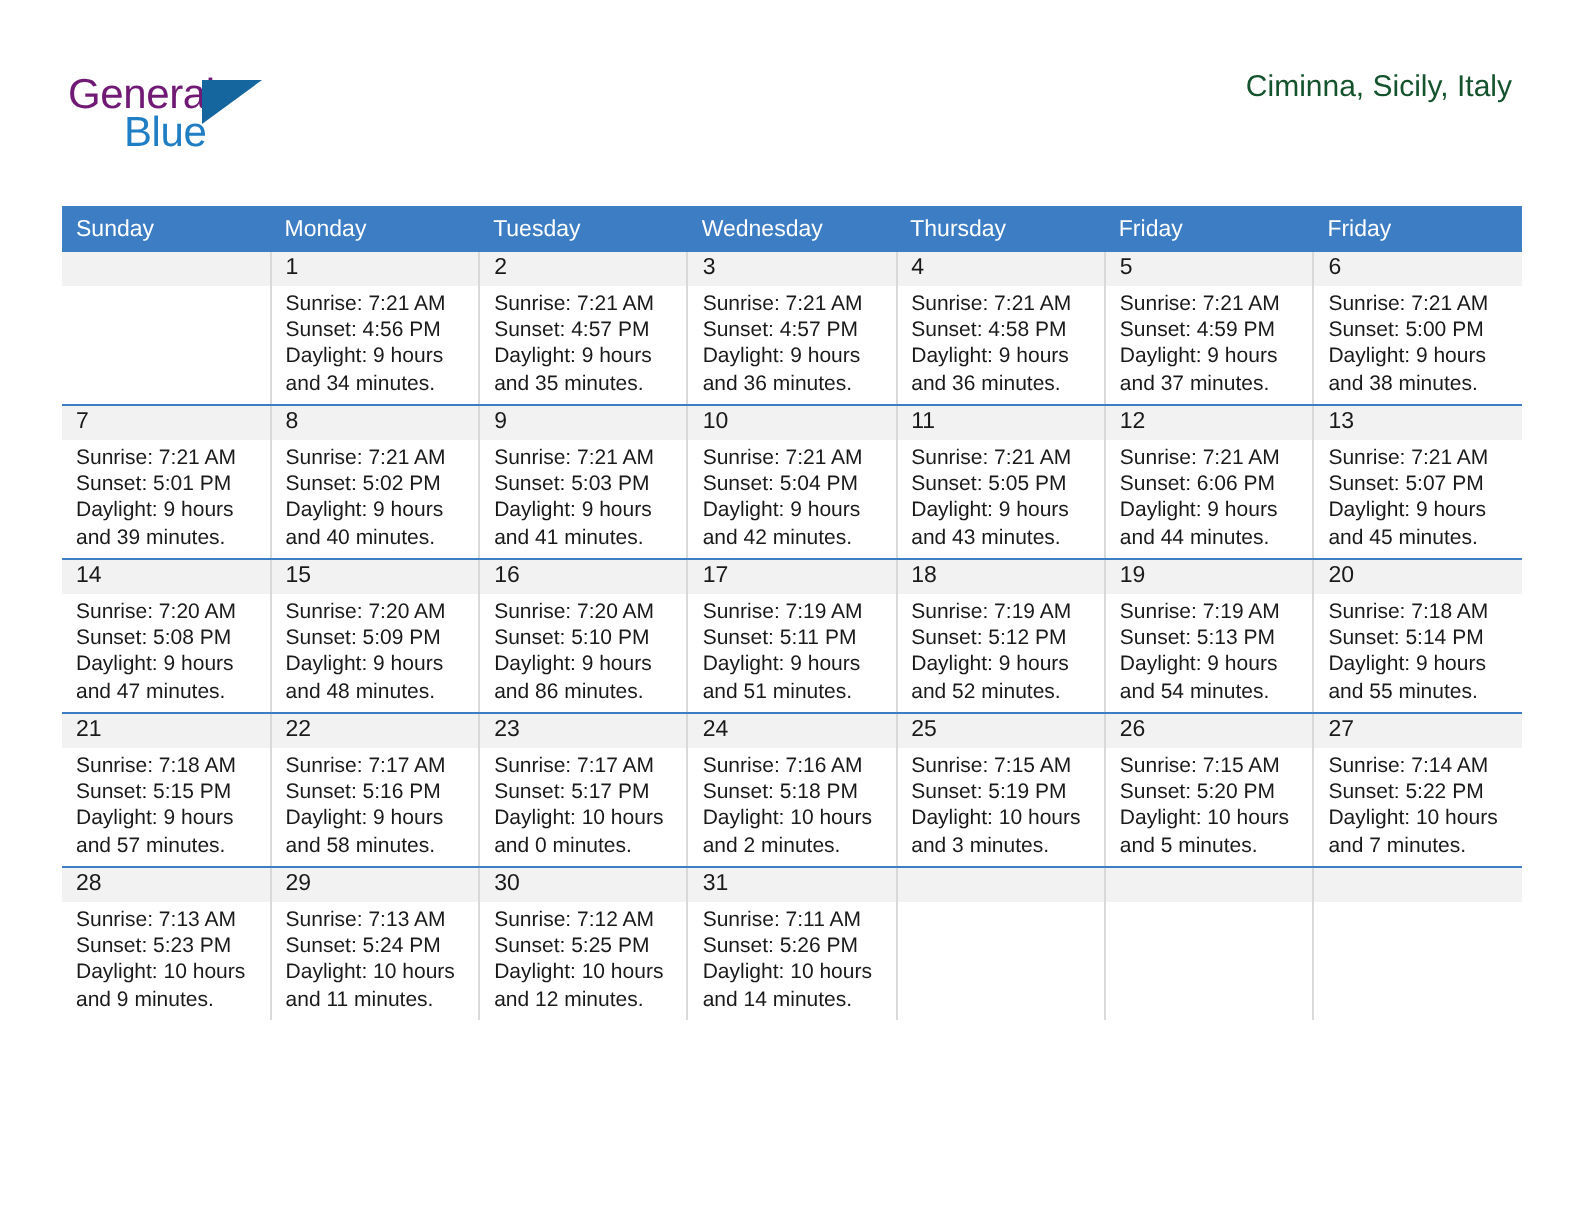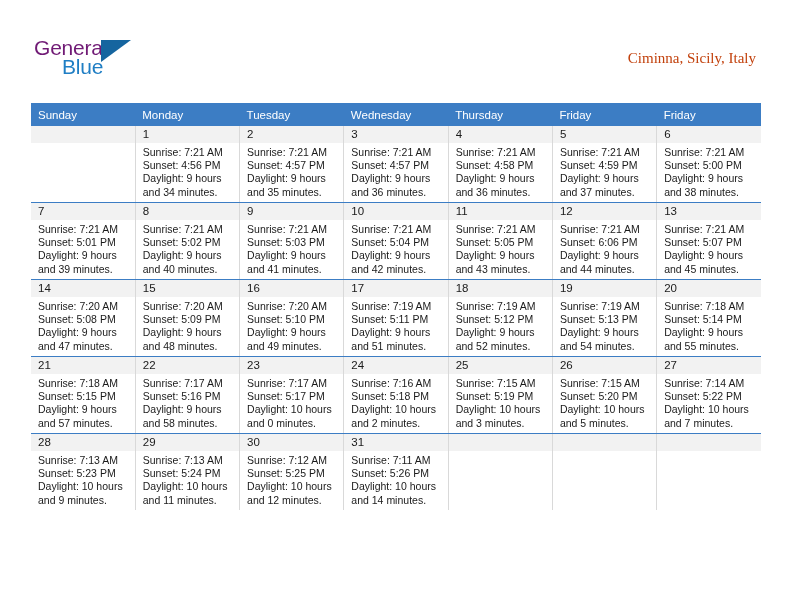--- a/index.html
+++ b/index.html
@@ -72,25 +72,24 @@
     text-align: right;
   }
   .cal-title {
     font-size: 28px;
     color: #1a1a1a;
     line-height: 34px;
     white-space: nowrap;
   }
   .cal-subtitle {
     font-size: 15px;
-    color: #c2410c;
+    color: #14532d;
     line-height: 20px;
-    margin-top: 18px;
+    margin-top: 4px;
     white-space: nowrap;
-    font-family: Liberation Serif, serif;
   }
 
   
   .calendar {
     position: absolute;
     left: 31px;
     top: 103px;
     width: 730px;
     border-collapse: collapse;
     table-layout: fixed;
@@ -356,21 +355,21 @@
               </div>
             </div>
           </td>
           <td>
             <div class="cell-inner">
               <div class="daynum-bar">16</div>
               <div class="details">
                 <div>Sunrise: 7:20 AM</div>
                 <div>Sunset: 5:10 PM</div>
                 <div>Daylight: 9 hours</div>
-                <div>and 49 minutes.</div>
+                <div>and 86 minutes.</div>
               </div>
             </div>
           </td>
           <td>
             <div class="cell-inner">
               <div class="daynum-bar">17</div>
               <div class="details">
                 <div>Sunrise: 7:19 AM</div>
                 <div>Sunset: 5:11 PM</div>
                 <div>Daylight: 9 hours</div>

